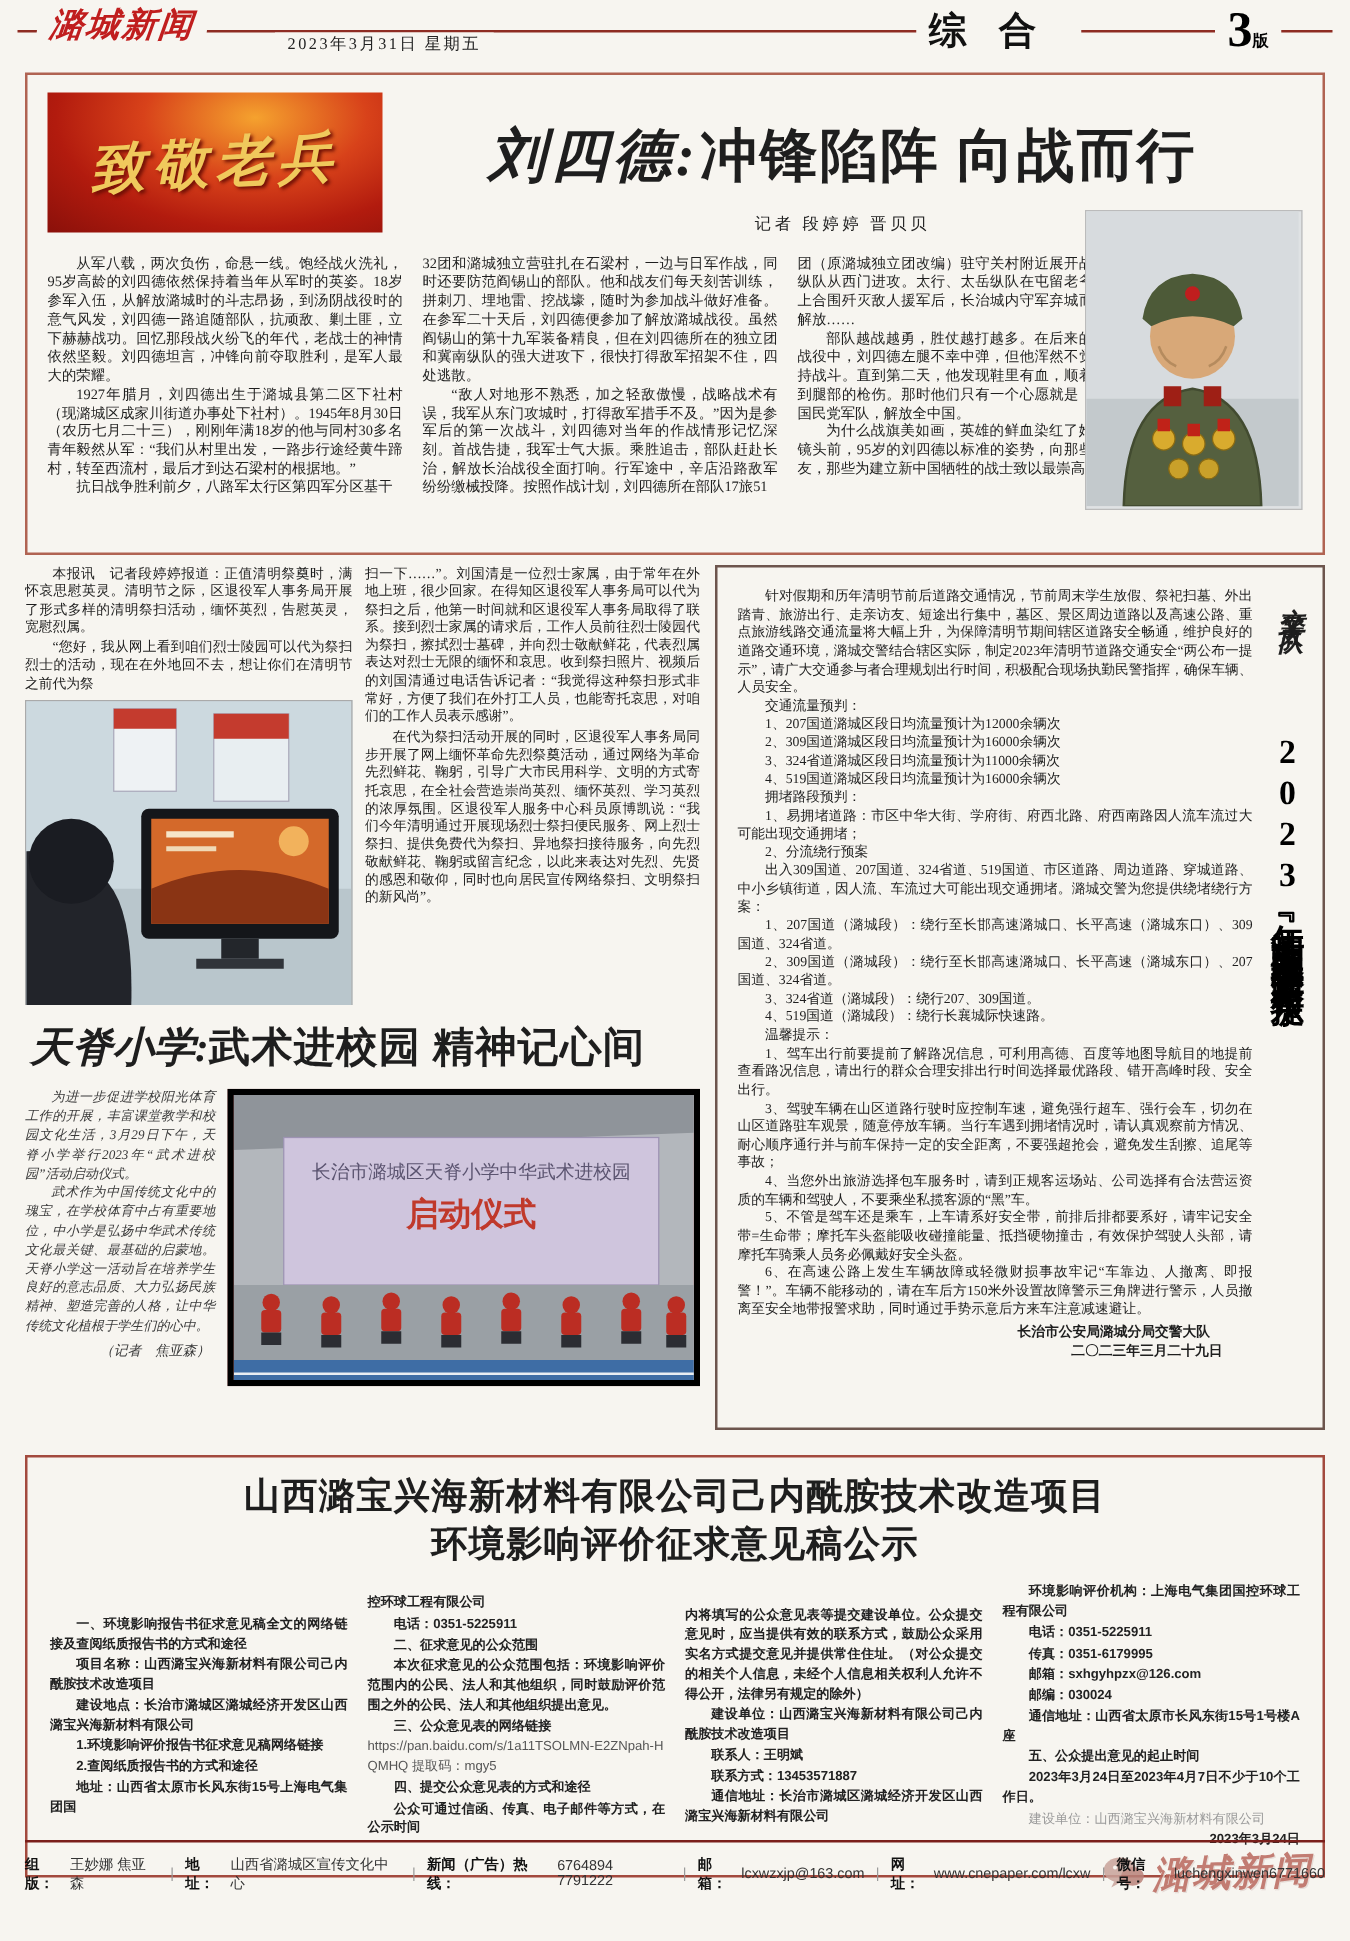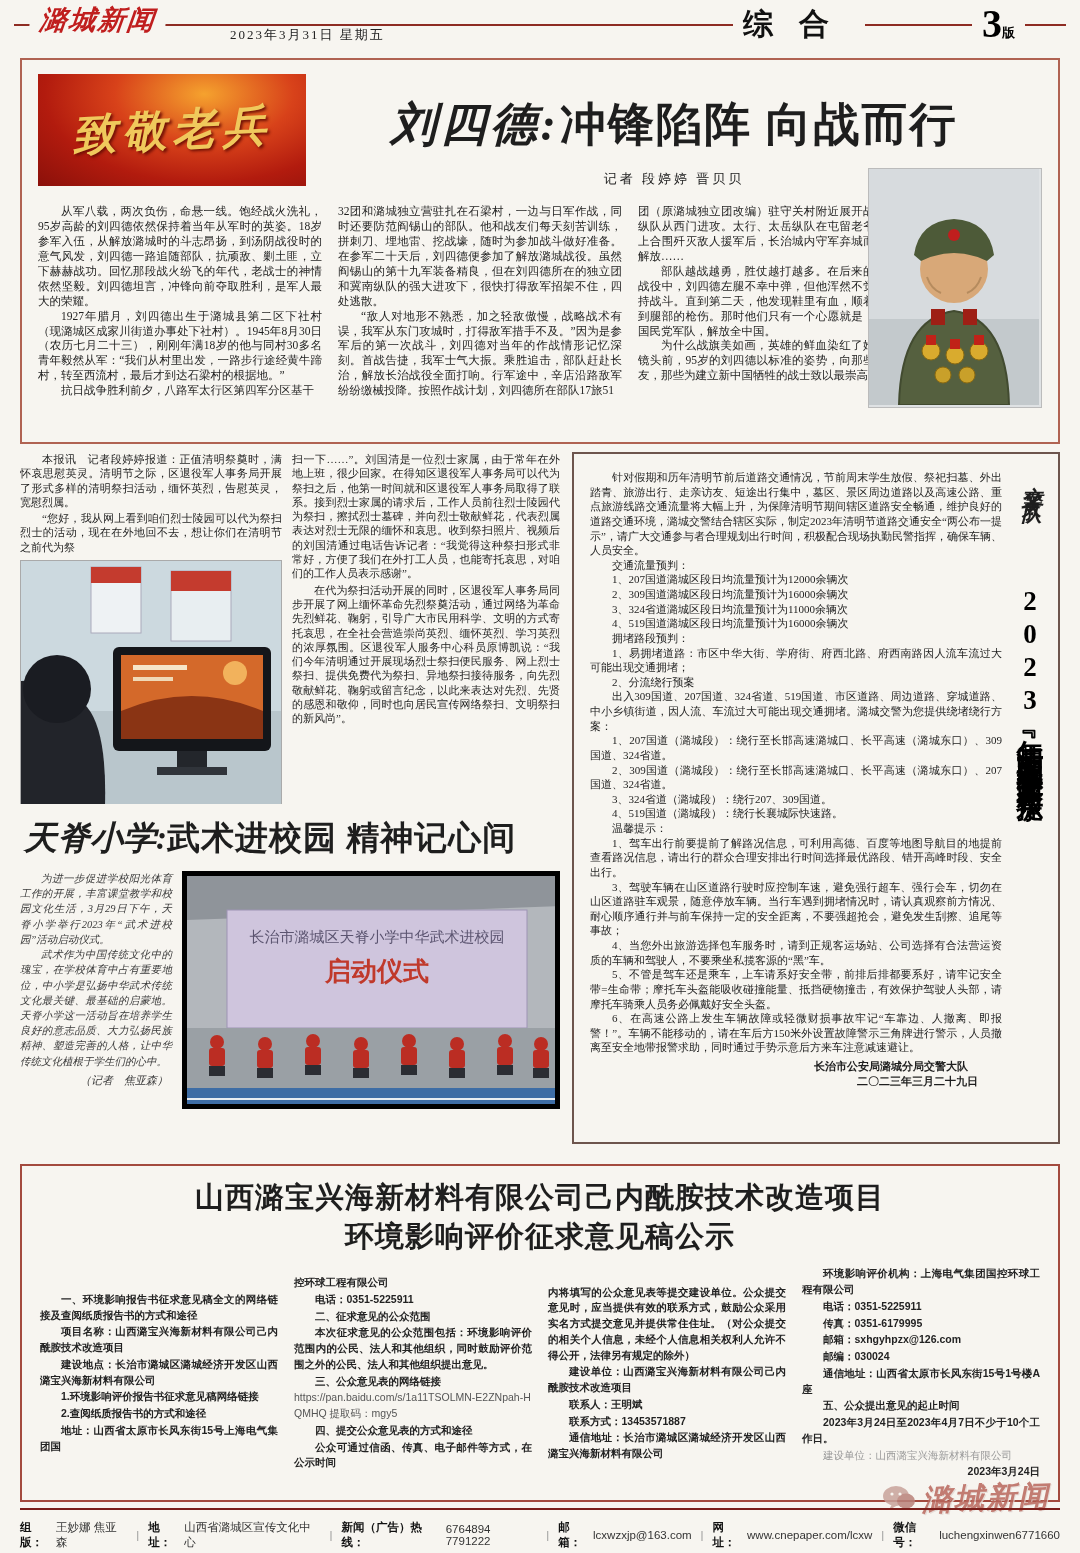--- a/index.html
+++ b/index.html
@@ -72,21 +72,21 @@
   .notice h2 { text-align:center; font-size:29px; font-weight:bold; letter-spacing:1px; line-height:1.35; }
   .notice-cols { display:flex; gap:16px; margin-top:10px; font-family:Liberation Sans, sans-serif;align-items:center; }
   .notice-col { flex:1; font-size:10.5px; line-height:1.5; text-align:justify; }
   .notice-col p { text-indent:2em; font-weight:600; color:#222; margin-bottom:1px; }
   .notice-col p.cont { text-indent:0; }
   .notice-col p.url { font-weight:400; color:#555; text-indent:0; word-break:break-all; }
   .notice-col p.faint { color:#9a9a9a; font-weight:400; }
   .notice-col p.right { text-align:right; text-indent:0; }
 
   
-  .pfooter { position:absolute; left:20px; right:20px; top:1508px; border-top:2px solid #7a1f1b; padding-top:10px;
+  .pfooter { position:absolute; left:20px; right:20px; top:1472px; border-top:2px solid #7a1f1b; padding-top:10px;
              display:flex; align-items:center; font-size:11.5px; font-family:"Liberation Sans", sans-serif; }
   .f-item { display:flex; align-items:center; }
   .f-label { font-weight:bold; color:#111; }
   .f-value { color:#333; margin-left:2px; }
   .f-sep { color:#999; margin:0 9px; }
   .stamp { position:absolute; right:30px; top:1478px; display:flex; align-items:center; gap:6px; opacity:0.85; }
   .stamp .txt { font-size:30px; font-weight:bold; font-style:italic; color:#b9675d; letter-spacing:2px;
                 text-shadow:1px 1px 0 #e4d9d4; transform:rotate(-2deg); }
 </style>
 </head>

